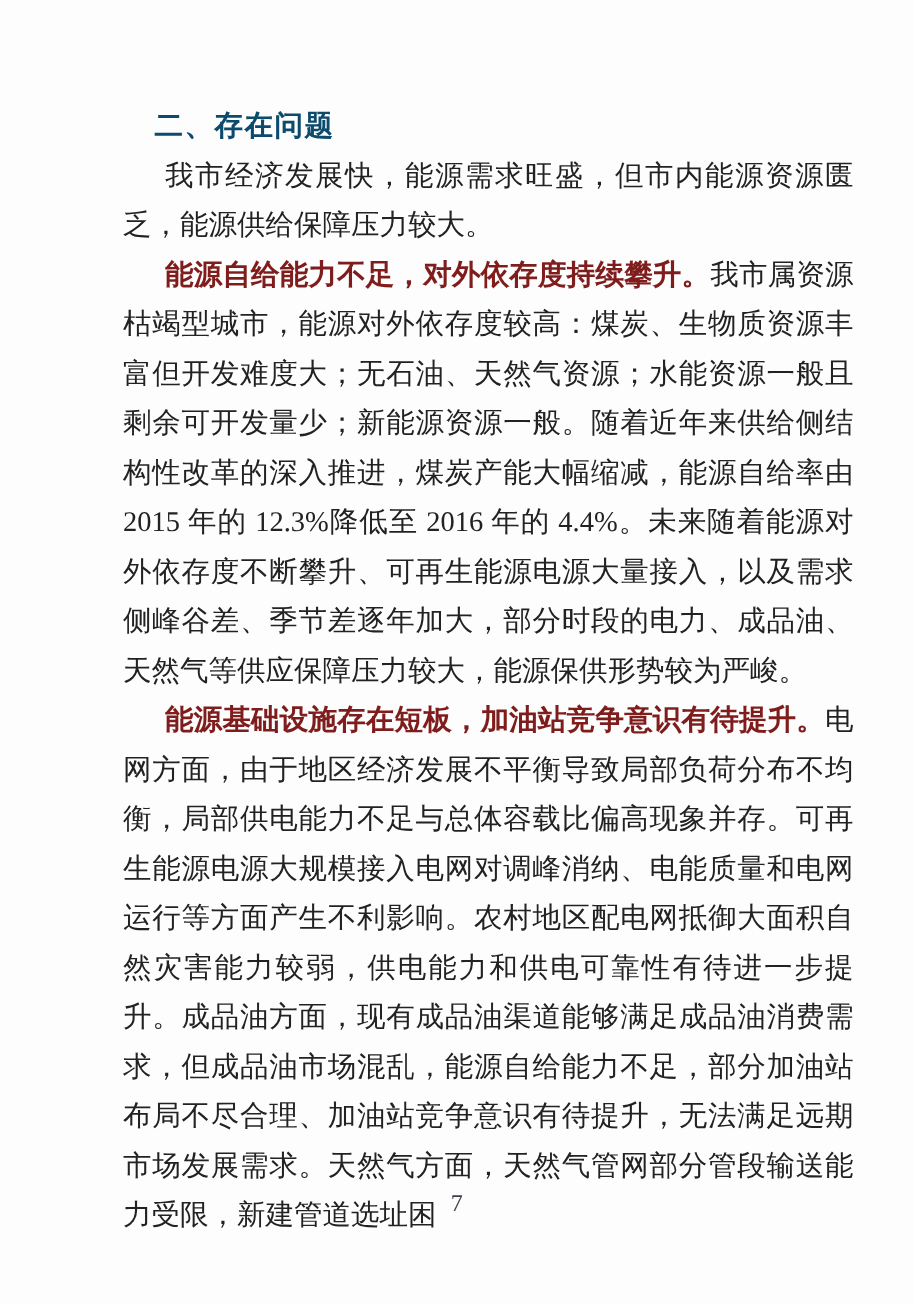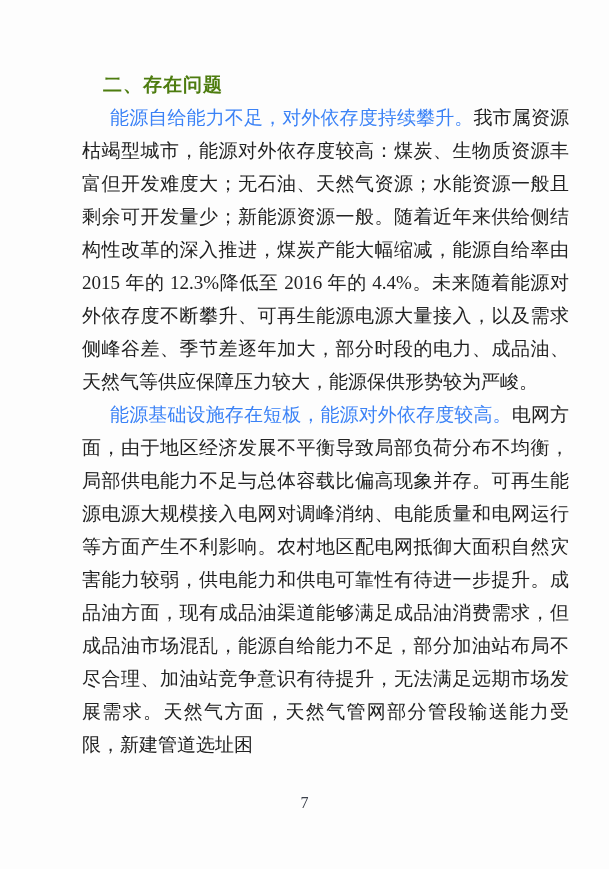--- a/index.html
+++ b/index.html
@@ -27,45 +27,46 @@
     text-justify: inter-character;
   }
   .text-block p {
     margin: 0;
     padding: 0;
   }
   .heading {
     font-family: Liberation Serif, serif;
     font-weight: 700;
     text-indent: 21px;
-    color: #4d7c0f;
+    color: #0c4a6e;
     letter-spacing: 1px;
   }
   .para {
     text-indent: 28px;
   }
   .lead {
     font-family: "Liberation Sans", sans-serif;
-    font-weight: 400;
-    color: #3b82f6;
+    font-weight: 700;
+    color: #7f1d1d;
   }
   .page-number {
     position: absolute;
     left: 0;
     right: 0;
     top: 794px;
     text-align: center;
     font-size: 16px;
     color: #3a3f4a;
     font-family: "Liberation Serif", serif;
   }
 </style>
 </head>
 <body>
 
 <div class="page">
   <div class="text-block">
     <p class="heading">二、存在问题</p>
+    <p class="para">我市经济发展快，能源需求旺盛，但市内能源资源匮乏，能源供给保障压力较大。</p>
     <p class="para"><span class="lead">能源自给能力不足，对外依存度持续攀升。</span><span>我市属资源枯竭型城市，能源对外依存度较高：煤炭、生物质资源丰富但开发难度大；无石油、天然气资源；水能资源一般且剩余可开发量少；新能源资源一般。随着近年来供给侧结构性改革的深入推进，煤炭产能大幅缩减，能源自给率由 2015 年的 12.3%降低至 2016 年的 4.4%。未来随着能源对外依存度不断攀升、可再生能源电源大量接入，以及需求侧峰谷差、季节差逐年加大，部分时段的电力、成品油、天然气等供应保障压力较大，能源保供形势较为严峻。</span></p>
-    <p class="para"><span class="lead">能源基础设施存在短板，能源对外依存度较高。</span><span>电网方面，由于地区经济发展不平衡导致局部负荷分布不均衡，局部供电能力不足与总体容载比偏高现象并存。可再生能源电源大规模接入电网对调峰消纳、电能质量和电网运行等方面产生不利影响。农村地区配电网抵御大面积自然灾害能力较弱，供电能力和供电可靠性有待进一步提升。成品油方面，现有成品油渠道能够满足成品油消费需求，但成品油市场混乱，能源自给能力不足，部分加油站布局不尽合理、加油站竞争意识有待提升，无法满足远期市场发展需求。天然气方面，天然气管网部分管段输送能力受限，新建管道选址困</span></p>
+    <p class="para"><span class="lead">能源基础设施存在短板，加油站竞争意识有待提升。</span><span>电网方面，由于地区经济发展不平衡导致局部负荷分布不均衡，局部供电能力不足与总体容载比偏高现象并存。可再生能源电源大规模接入电网对调峰消纳、电能质量和电网运行等方面产生不利影响。农村地区配电网抵御大面积自然灾害能力较弱，供电能力和供电可靠性有待进一步提升。成品油方面，现有成品油渠道能够满足成品油消费需求，但成品油市场混乱，能源自给能力不足，部分加油站布局不尽合理、加油站竞争意识有待提升，无法满足远期市场发展需求。天然气方面，天然气管网部分管段输送能力受限，新建管道选址困</span></p>
   </div>
   <div class="page-number">7</div>
 </div>
 
 </body></html>

